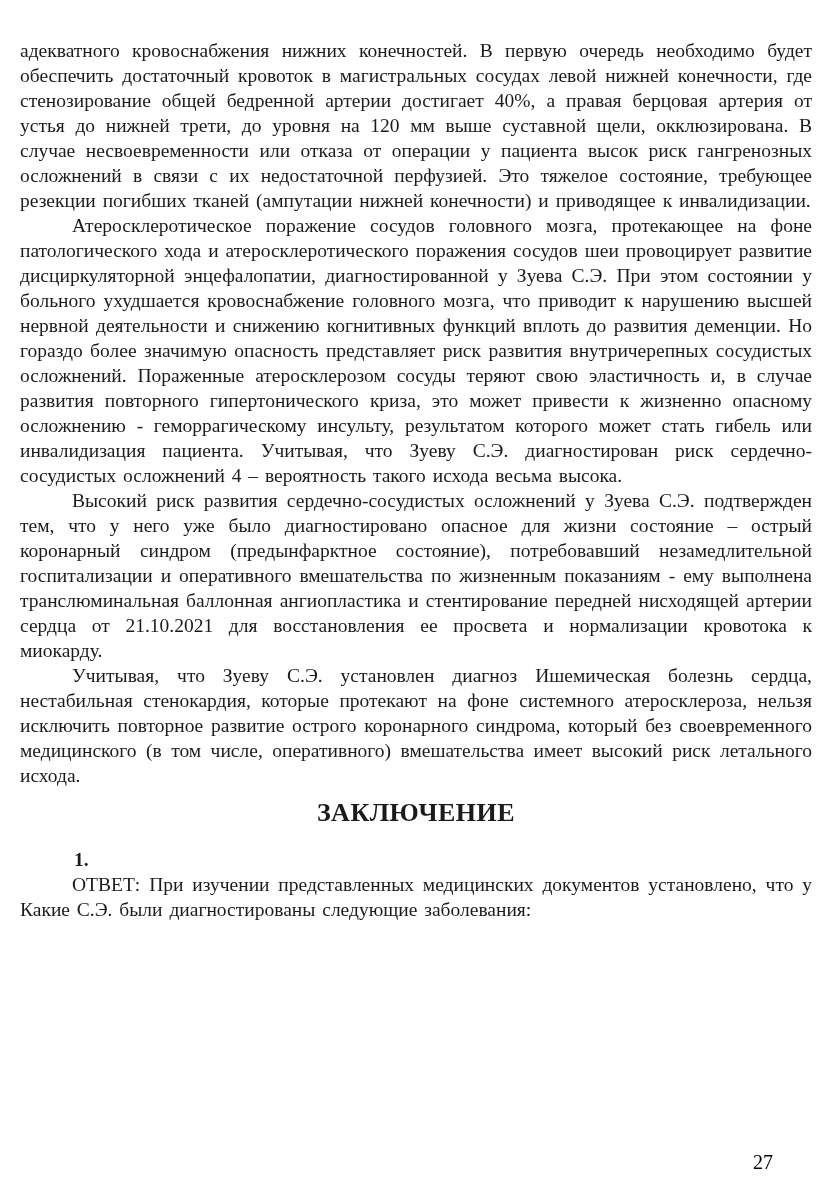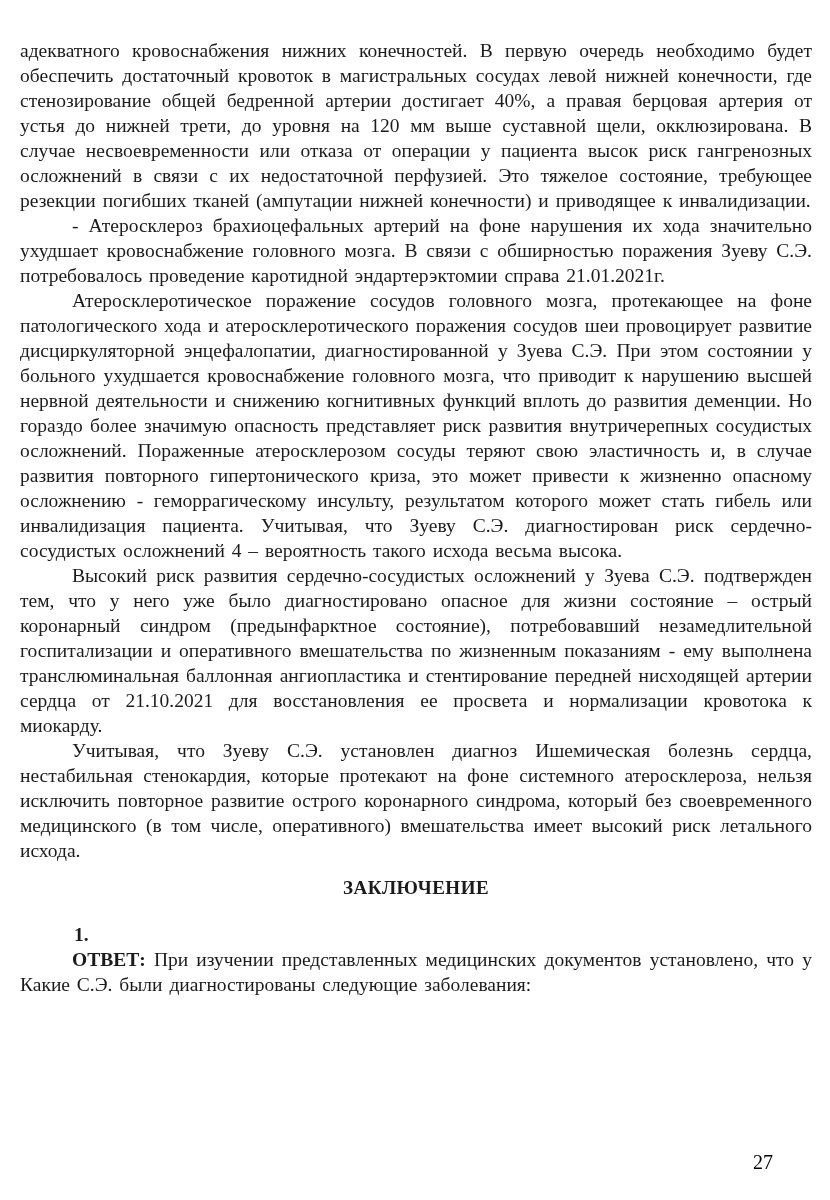--- a/index.html
+++ b/index.html
@@ -30,21 +30,21 @@
     text-align: justify;
     text-justify: inter-word;
     word-spacing: 2px;
   }
   p.indent { text-indent: 52px; }
   .mt-sm { margin-top: 10px; }
   .mt-md { margin-top: 13px; }
   .mt-12 { margin-top: 12px; }
   .conclusion-heading {
     margin: 12px 0 16px 0;
-    font-size: 19px;
+    font-size: 26px;
     line-height: 25px;
     font-weight: bold;
     text-align: center;
     letter-spacing: 0.5px;
   }
   .question {
     display: flex;
     margin-top: 22px;
     padding-left: 54px;
     font-size: 19.5px;
@@ -53,39 +53,38 @@
     text-align: justify;
   }
   .question .q-num {
     flex: 0 0 30px;
   }
   .question .q-text {
     flex: 1 1 auto;
     padding-right: 26px;
   }
   .answer { margin-top: 20px; }
-  .answer .answer-label { font-weight: bold; }
+  .answer .answer-label { font-weight: normal; }
   .page-number {
     position: absolute;
     top: 1150px;
     right: 57px;
     font-size: 20px;
     line-height: 25px;
     color: #000000;
   }
 </style>
 </head>
 <body>
 
 <div class="page">
   <div class="content">
 
     <p class="para">адекватного кровоснабжения нижних конечностей. В первую очередь необходимо будет обеспечить достаточный кровоток в магистральных сосудах левой нижней конечности, где стенозирование общей бедренной артерии достигает 40%, а правая берцовая артерия от устья до нижней трети, до уровня на 120 мм выше суставной щели, окклюзирована. В случае несвоевременности или отказа от операции у пациента высок риск гангренозных осложнений в связи с их недостаточной перфузией. Это тяжелое состояние, требующее резекции погибших тканей (ампутации нижней конечности) и приводящее к инвалидизации.</p>
 
-    <p class="para indent">- Атеросклероз брахиоцефальных артерий на фоне нарушения их хода значительно ухудшает кровоснабжение головного мозга. В связи с обширностью поражения Зуеву С.Э. потребовалось проведение каротидной эндартерэктомии справа 21.01.2021г.</p>
 
     <p class="para indent mt-md">Атеросклеротическое поражение сосудов головного мозга, протекающее на фоне патологического хода и атеросклеротического поражения сосудов шеи провоцирует развитие дисциркуляторной энцефалопатии, диагностированной у Зуева С.Э. При этом состоянии у больного ухудшается кровоснабжение головного мозга, что приводит к нарушению высшей нервной деятельности и снижению когнитивных функций вплоть до развития деменции. Но гораздо более значимую опасность представляет риск развития внутричерепных сосудистых осложнений. Пораженные атеросклерозом сосуды теряют свою эластичность и, в случае развития повторного гипертонического криза, это может привести к жизненно опасному осложнению - геморрагическому инсульту, результатом которого может стать гибель или инвалидизация пациента. Учитывая, что Зуеву С.Э. диагностирован риск сердечно-сосудистых осложнений 4 – вероятность такого исхода весьма высока.</p>
 
     <p class="para indent mt-12">Высокий риск развития сердечно-сосудистых осложнений у Зуева С.Э. подтвержден тем, что у него уже было диагностировано опасное для жизни состояние – острый коронарный синдром (предынфарктное состояние), потребовавший незамедлительной госпитализации и оперативного вмешательства по жизненным показаниям - ему выполнена транслюминальная баллонная ангиопластика и стентирование передней нисходящей артерии сердца от 21.10.2021 для восстановления ее просвета и нормализации кровотока к миокарду.</p>
 
     <p class="para indent mt-sm">Учитывая, что Зуеву С.Э. установлен диагноз Ишемическая болезнь сердца, нестабильная стенокардия, которые протекают на фоне системного атеросклероза, нельзя исключить повторное развитие острого коронарного синдрома, который без своевременного медицинского (в том числе, оперативного) вмешательства имеет высокий риск летального исхода.</p>
 
     <h2 class="conclusion-heading">ЗАКЛЮЧЕНИЕ</h2>
 
 

